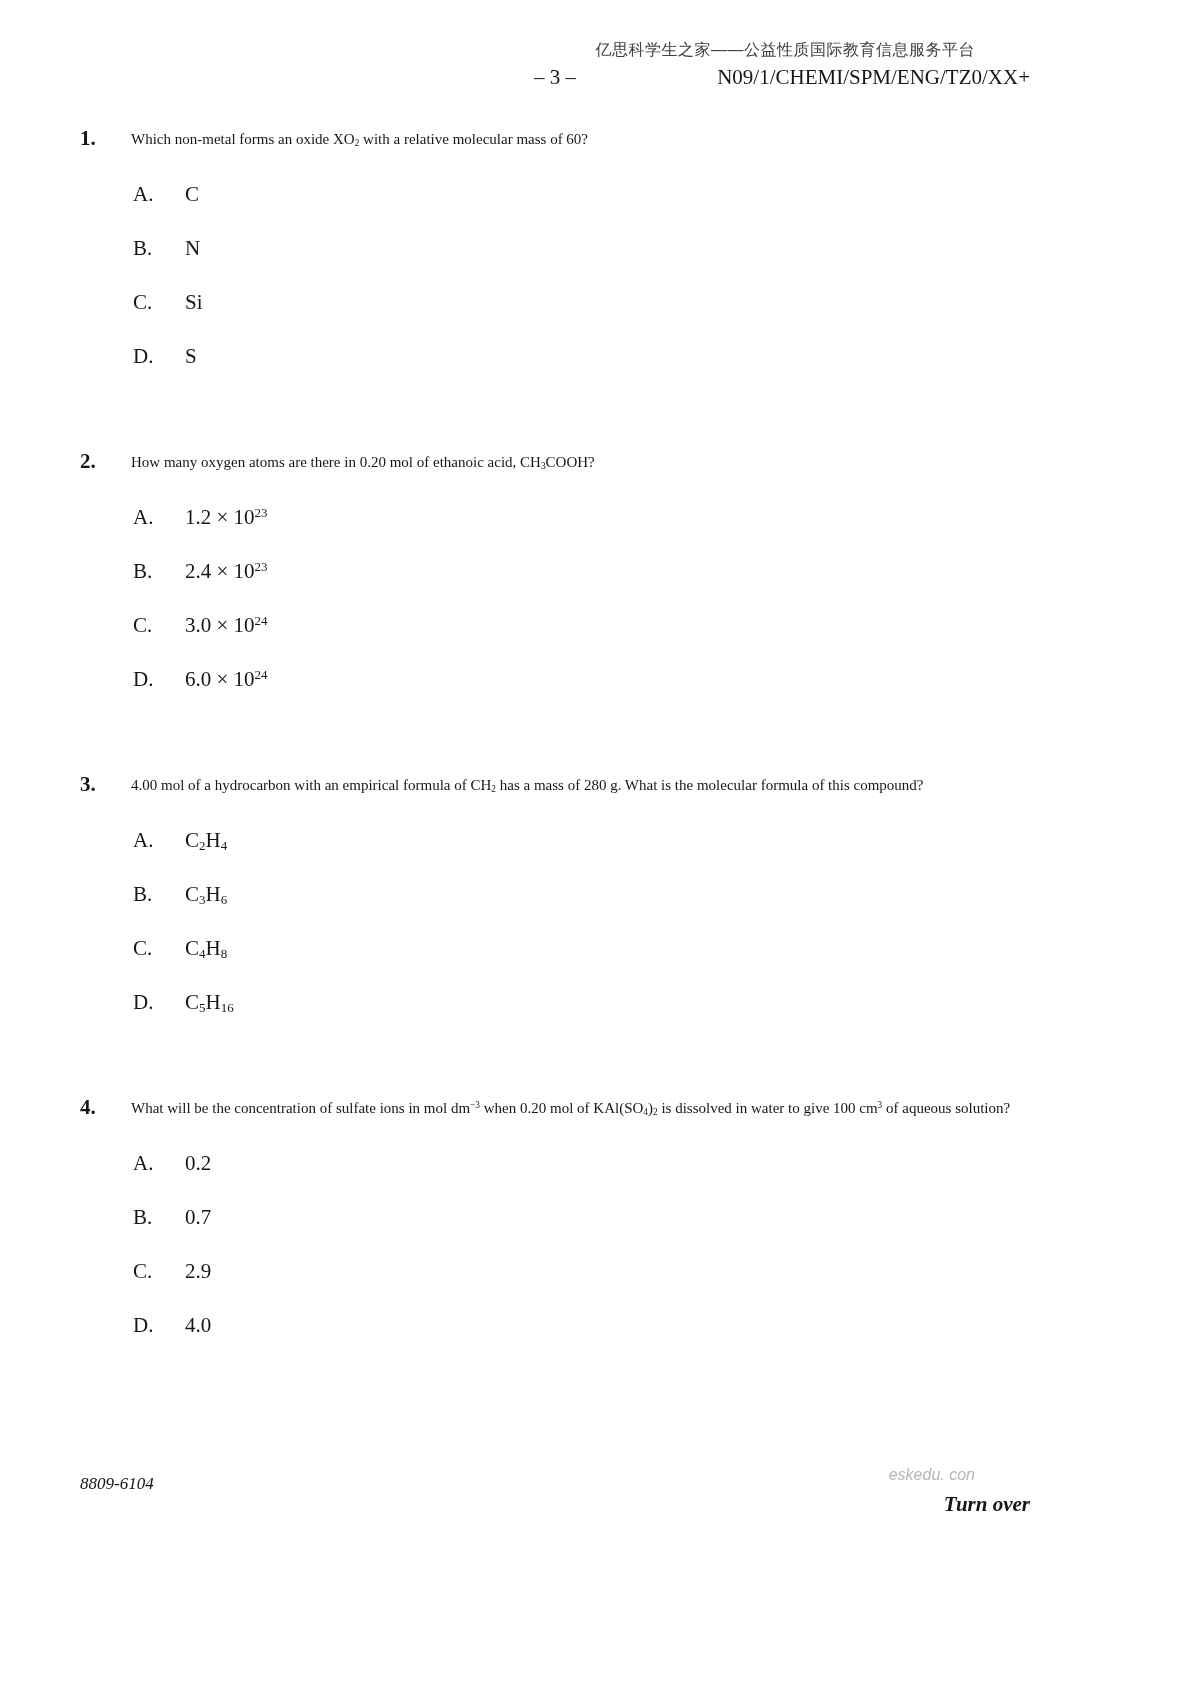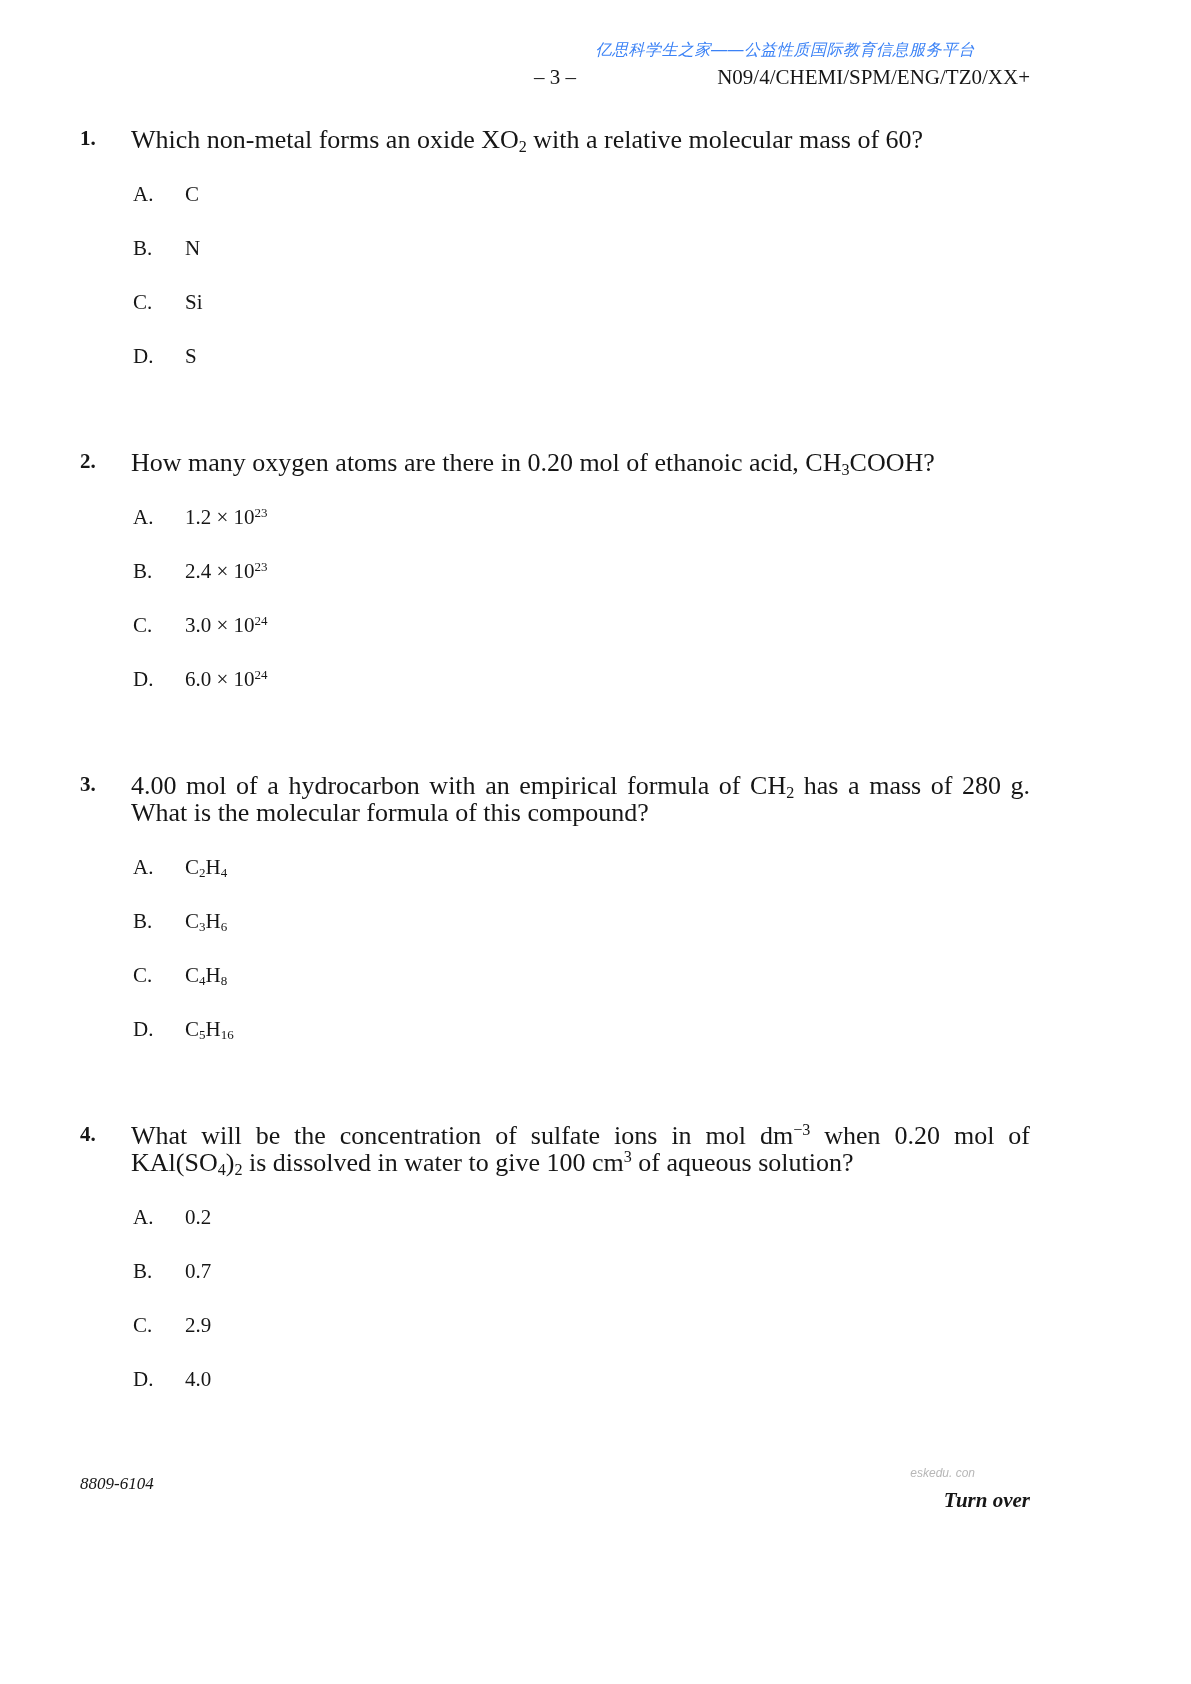--- a/index.html
+++ b/index.html
@@ -20,23 +20,22 @@
     margin-left: 80px;
     width: 950px;
   }
   
   .wm-top {
     padding-top: 40px;
     padding-right: 55px;
     text-align: right;
     font-family: "Liberation Sans", "DejaVu Sans", sans-serif;
     font-size: 16px;
-    color: #3b82f6;
+    color: #404040;
     letter-spacing: 0.5px;
-    font-style: italic;
   }
   .header-row {
     margin-top: 4px;
     display: grid;
     grid-template-columns: 1fr auto 1fr;
     align-items: baseline;
     font-size: 21px;
   }
   .page-number { grid-column: 2; text-align: center; }
   .paper-code  { grid-column: 3; justify-self: end; }
@@ -45,21 +44,21 @@
   .question.first { margin-top: 36px; }
   .q-row { display: flex; }
   .q-num {
     flex: none;
     width: 51px;
     font-weight: bold;
     font-size: 21px;
   }
   .q-text {
     flex: 1;
-    font-size: 26px;
+    font-size: 15px;
     line-height: 27px;
     text-align: justify;
   }
   .option {
     display: flex;
     margin-left: 53px;
     margin-top: 29px;
     font-size: 21px;
   }
   .opt-letter { flex: none; width: 52px; }
@@ -79,40 +78,40 @@
     font-style: italic;
   }
   .doc-code {
     margin-top: 8px;
     font-size: 17px;
   }
   .footer-right { text-align: right; }
   .wm-bottom {
     padding-right: 55px;
     font-family: "Liberation Sans", "DejaVu Sans", sans-serif;
-    font-size: 12px;
+    font-size: 16px;
     color: #b7b7b7;
   }
   .turn-over {
     margin-top: 8px;
     font-size: 21px;
     font-weight: bold;
   }
 </style>
 </head>
 <body>
 
 <div class="page">
   <div class="content">
 
     <header>
       <div class="wm-top">亿思科学生之家——公益性质国际教育信息服务平台</div>
       <div class="header-row">
         <div class="page-number">– 3 –</div>
-        <div class="paper-code">N09/4/CHEMI/SPM/ENG/TZ0/XX+</div>
+        <div class="paper-code">N09/1/CHEMI/SPM/ENG/TZ0/XX+</div>
       </div>
     </header>
 
     <section class="question first">
       <div class="q-row">
         <div class="q-num">1.</div>
         <div class="q-text">Which non-metal forms an oxide XO<sub>2</sub> with a relative molecular mass of 60?</div>
       </div>
       <div class="option">
         <div class="opt-letter">A.</div>

